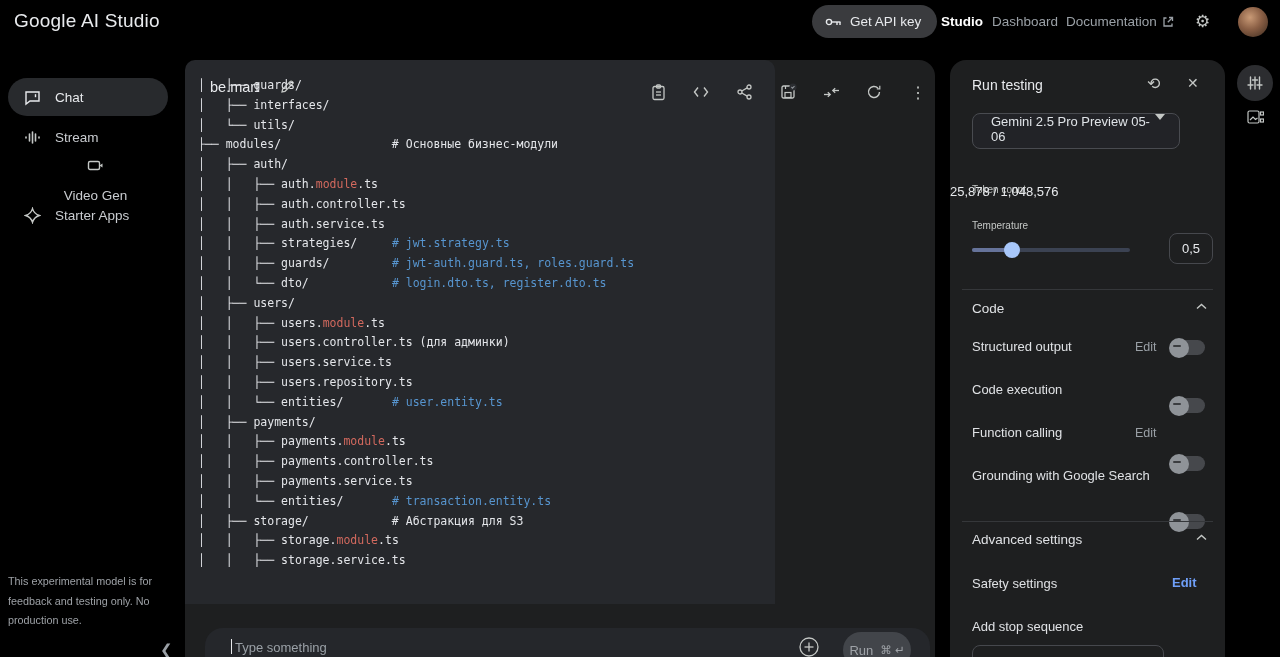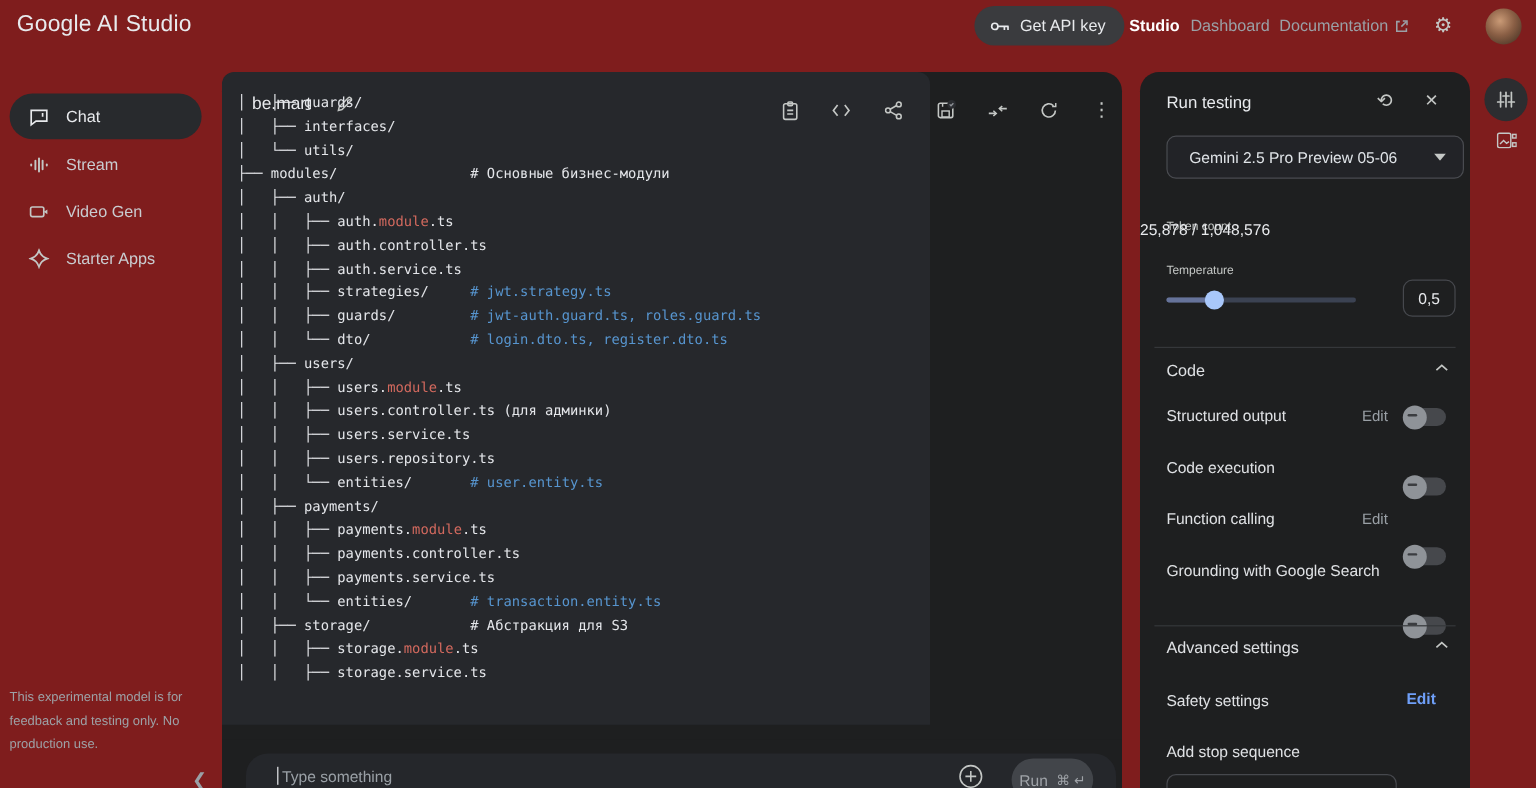--- a/index.html
+++ b/index.html
@@ -1,18 +1,18 @@
 <!DOCTYPE html>
 <html><head>
 <meta charset="utf-8">
 <style>
   * { margin:0; padding:0; box-sizing:border-box; }
   html,body { width:1280px; height:657px; overflow:hidden; background:#131314;
     font-family:"Liberation Sans", sans-serif; }
-  #app { position:relative; width:1280px; height:657px; background:#7f1d1d; }
+  #app { position:relative; width:1280px; height:657px; background:#000000; }
   .abs { position:absolute; }
   svg { display:block; }
 
   
   #topbar { left:0; top:0; width:1280px; height:44px; }
   #logo { left:14px; top:10px; font-size:19px; font-weight:500; color:#e8eaed; letter-spacing:.2px; }
   #get-api-key { left:812px; top:5px; height:33px; padding:0 16px 0 13px; border-radius:17px;
     background:#3a3b3e; display:flex; align-items:center; gap:8px; color:#e8eaed;
     font-size:13.5px; font-weight:500; cursor:pointer; }
   .nav-link { top:14px; font-size:13.5px; color:#9aa0a6; cursor:pointer; }
@@ -62,22 +62,22 @@
     border-radius:18px; display:flex; align-items:center; justify-content:center; gap:7px; cursor:pointer; }
   #run-label { color:#9fa3a8; font-size:13px; font-weight:500; }
   #run-shortcut { color:#9fa3a8; font-size:11.5px; }
 
   
   #run-panel { left:950px; top:60px; width:275px; height:597px; background:#1e1f20;
     border-radius:16px 16px 0 0; }
   #rs-title { left:22px; top:17px; font-size:14px; font-weight:500; color:#e8eaed; }
   #rs-reset { left:197px; top:14px; color:#c4c7c5; font-size:16px; cursor:pointer; }
   #rs-close { left:237px; top:15px; color:#c4c7c5; font-size:14px; cursor:pointer; }
-  #model-select { left:22px; top:53px; width:248px; height:36px; border:1px solid #494b50;
-    background:#222327; border-radius:8px; display:flex; align-items:center; cursor:pointer; }
+  #model-select { left:22px; top:53px; width:208px; height:36px; border:1px solid #494b50;
+    background:#222327; border-radius:8px; display:flex; align-items:flex-start; cursor:pointer; }
   #model-name { padding-left:18px; font-size:13px; color:#dfe3e7; flex:1; }
   #model-caret { margin-right:14px; color:#c4c7c5; }
   .rs-label { font-size:10px; color:#c4c7c5; }
   #token-label { left:22px; top:124px; }
   #token-value { left:0; top:124px; width:262px; text-align:left; font-size:13px; color:#e8eaed; }
   #temp-label { left:22px; top:160px; }
   #slider { left:22px; top:182px; width:158px; height:16px; cursor:pointer; }
   #slider-track { position:absolute; left:0; top:6px; width:158px; height:4px; border-radius:2px; background:#3b4252; }
   #slider-fill { position:absolute; left:0; top:6px; width:40px; height:4px; border-radius:2px; background:#66739a; }
   #slider-knob { position:absolute; left:32px; top:0; width:16px; height:16px; border-radius:50%; background:#a8c7fa; }
@@ -158,21 +158,21 @@
           <line x1="2" y1="8" x2="2" y2="9"></line>
             <line x1="5.5" y1="5" x2="5.5" y2="12"></line>
           <line x1="8.5" y1="3" x2="8.5" y2="14"></line>
             <line x1="11.5" y1="5" x2="11.5" y2="12"></line>
           <line x1="15" y1="8" x2="15" y2="9"></line>
         </svg>
       </span>
       <span>Stream</span>
     </div>
 
-    <div class="abs side-item" style="top:113px;">
+    <div class="abs side-item" style="top:113px;flex-direction:column;">
       <span class="side-icon">
         <svg width="17" height="17" viewBox="0 0 17 17" fill="none" stroke="#c4c7c5" stroke-width="1.4">
           <rect x="1.5" y="4.5" width="11" height="8" rx="1.5"></rect>
             <path d="M12.5 8.5l3-2v4z" fill="#c4c7c5" stroke="none"></path>
         </svg>
       </span>
       <span>Video Gen</span>
     </div>
 
     <div class="abs side-item" style="top:152px;">

